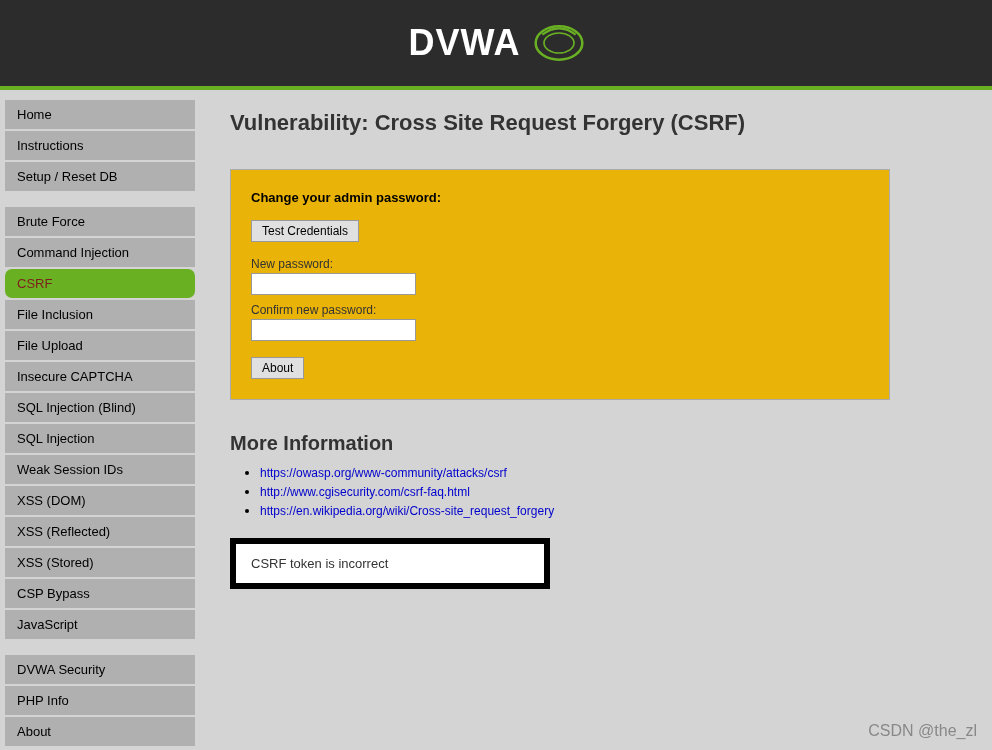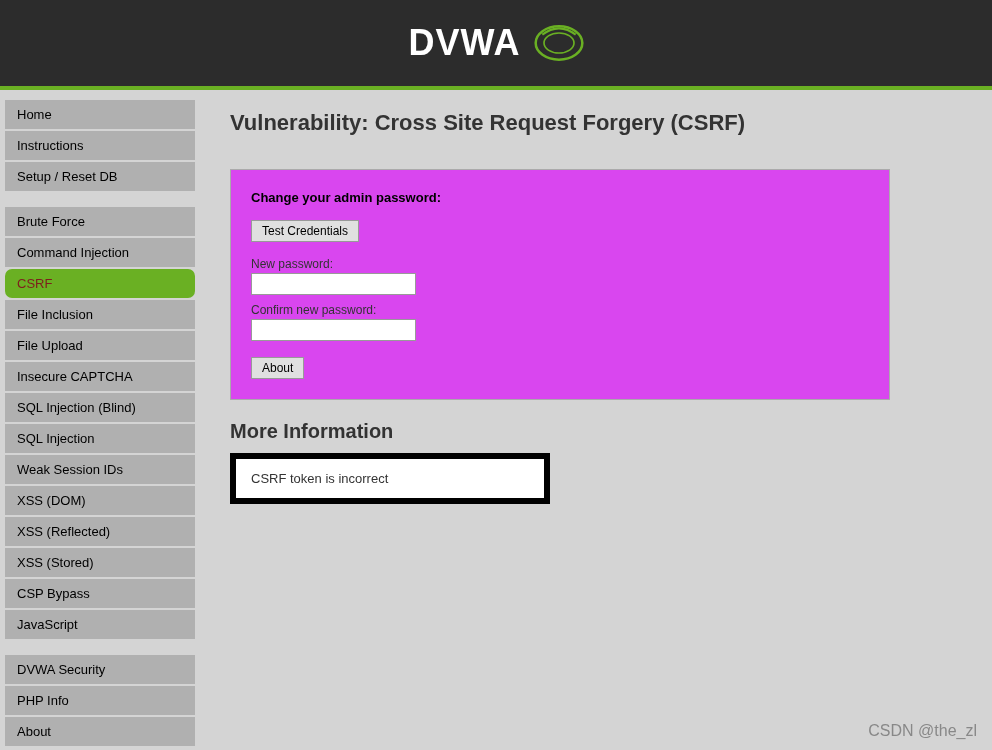--- a/index.html
+++ b/index.html
@@ -79,24 +79,24 @@
     }
     .page-title {
       font-size: 22px;
       font-weight: bold;
       color: #333;
       margin-bottom: 33px;
     }
 
     
     .form-box {
-      background: #d946ef;
+      background: #eab308;
       border: 1px solid #aaa;
       padding: 20px;
-      margin-bottom: 20px;
+      margin-bottom: 32px;
       max-width: 660px;
     }
     .form-box-title {
       font-size: 13px;
       font-weight: bold;
       margin-bottom: 15px;
     }
     .test-credentials-btn {
       padding: 3px 10px;
       background: #e0e0e0;
@@ -243,20 +243,31 @@
       <div class="form-group">
         <label>Confirm new password:</label>
         <input type="password" style="">
       </div>
 
       <button class="change-btn">About</button>
     </div>
 
     <div>
       <h2 class="more-info-title">More Information</h2>
+      <ul class="more-info-links">
+        <li>
+          <a href="#">https://owasp.org/www-community/attacks/csrf</a>
+        </li>
+        <li>
+          <a href="#">http://www.cgisecurity.com/csrf-faq.html</a>
+        </li>
+        <li>
+          <a href="#">https://en.wikipedia.org/wiki/Cross-site_request_forgery</a>
+        </li>
+      </ul>
     </div>
 
     <div class="error-box">
       <span>CSRF token is incorrect</span>
     </div>
 
   </div>
 </div>
 
 <div id="footer">

